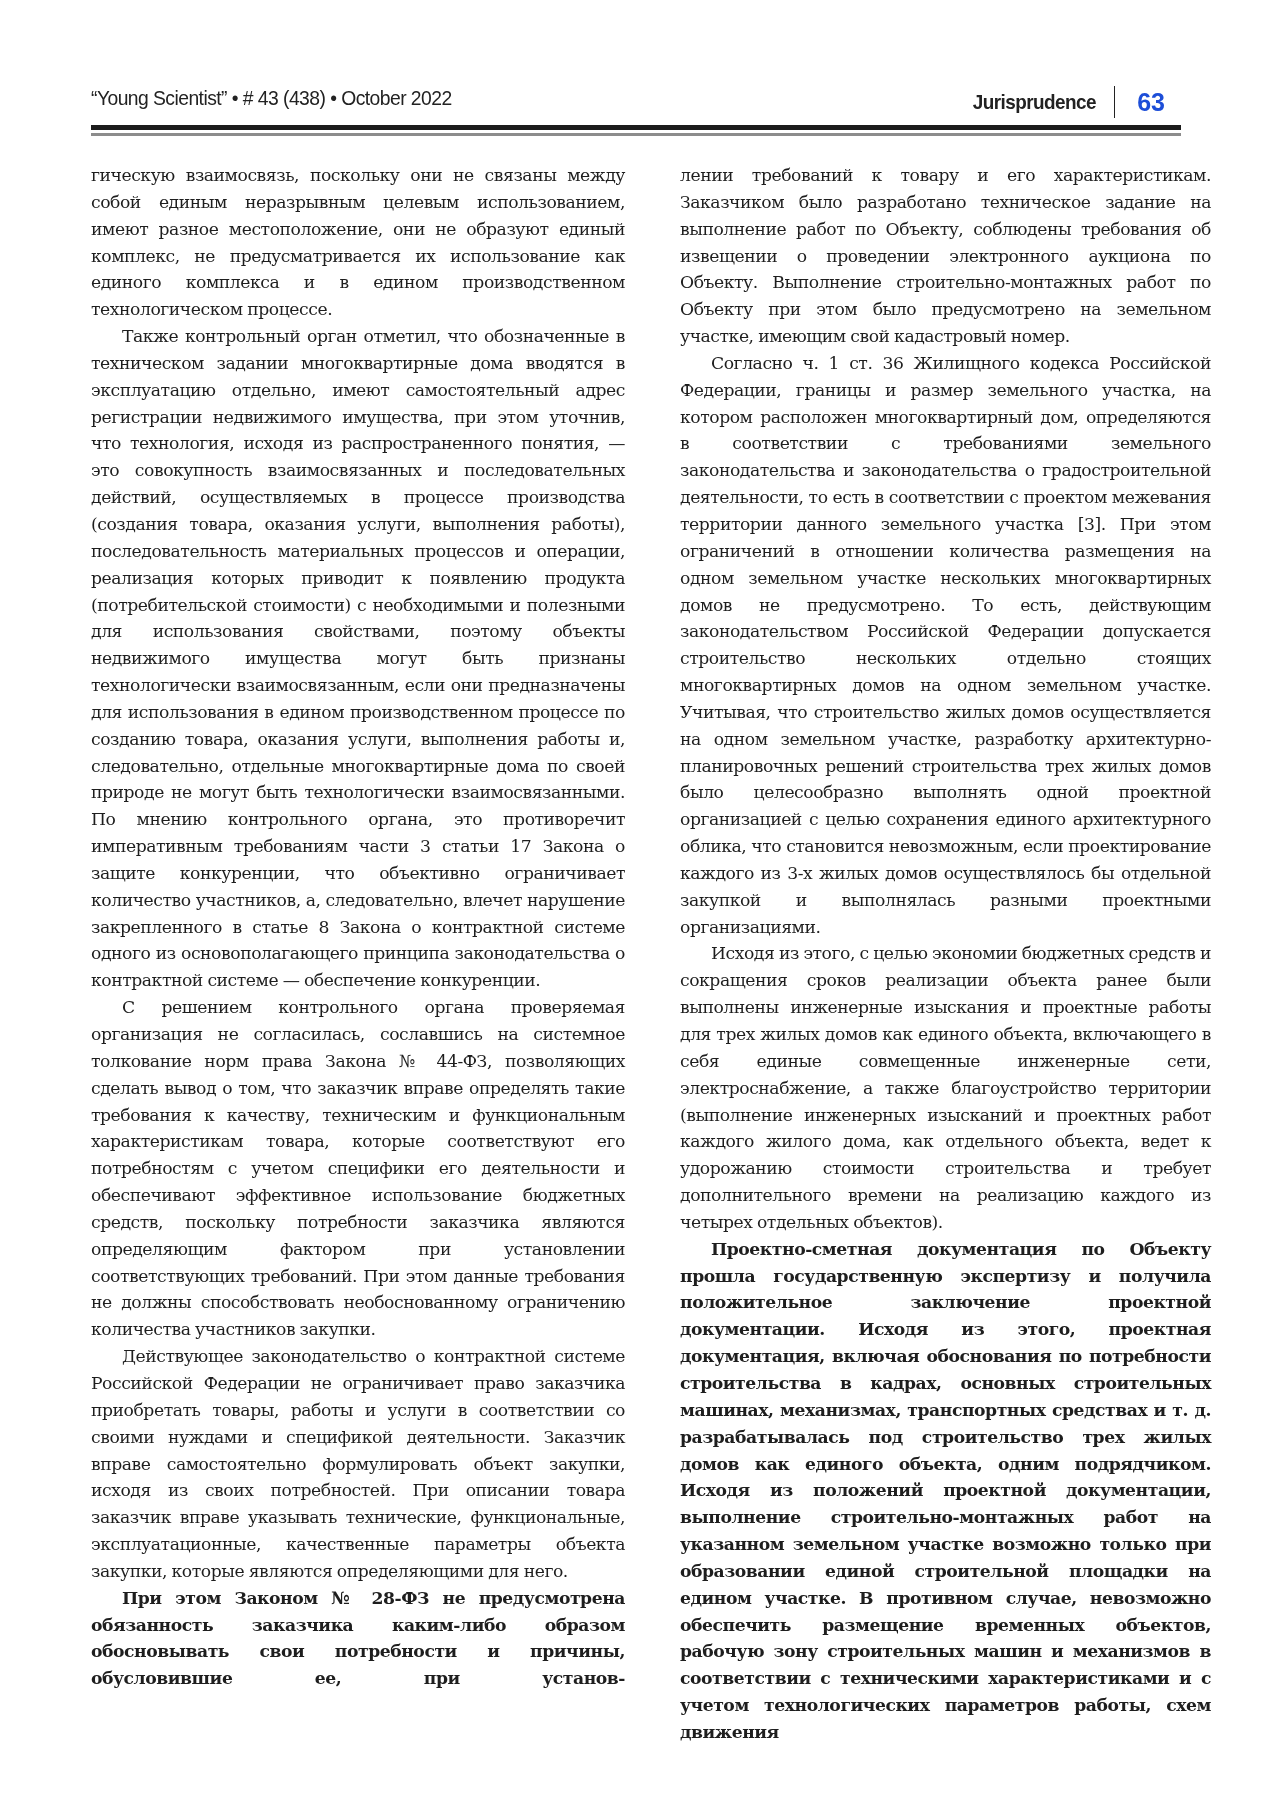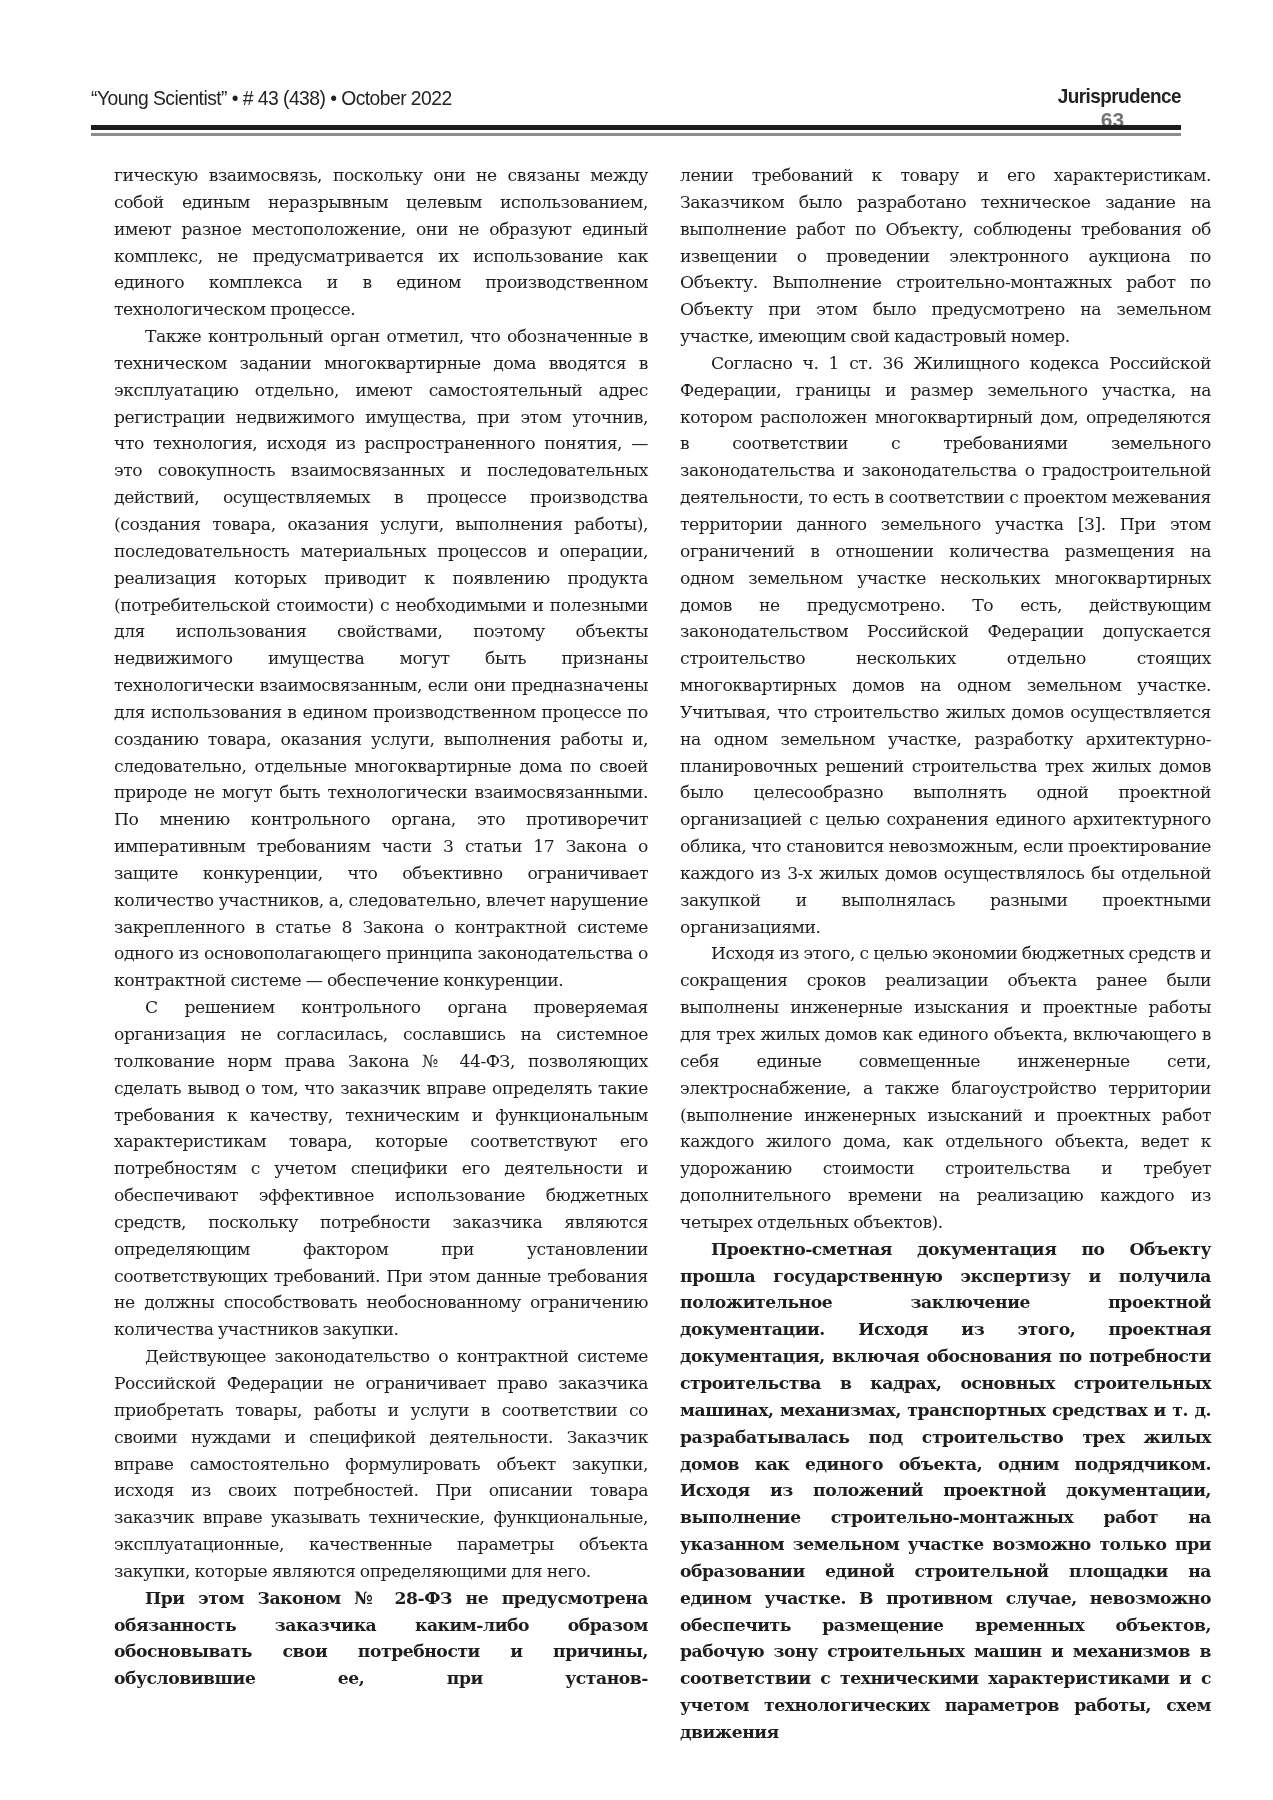--- a/index.html
+++ b/index.html
@@ -28,46 +28,45 @@
     top: 2px;
     font-size: 21px;
     letter-spacing: -0.6px;
     transform: scaleX(0.92);
     transform-origin: left center;
     white-space: nowrap;
     color: #222;
   }
   .rh-right {
     position: absolute;
-    right: 0;
+    right: 16px;
     top: 0;
     height: 36px;
     display: flex;
     align-items: center;
     white-space: nowrap;
-    flex-direction: column;
   }
   .rh-section {
     font-weight: bold;
     font-size: 21px;
     letter-spacing: -0.6px;
     transform: scaleX(0.9);
     transform-origin: right center;
     color: #222;
   }
   .rh-sep {
     width: 1px;
     height: 32px;
     background: #222;
     margin: 0 22px 0 18px;
   }
   .rh-page {
     font-weight: bold;
-    font-size: 21px;
-    color: #737373;
+    font-size: 25px;
+    color: #1d4ed8;
   }
   .rule-thick {
     position: absolute;
     left: 91px;
     top: 125px;
     width: 1090px;
     height: 5px;
     background: #1c1c1c;
   }
   .rule-thin {
@@ -85,21 +84,20 @@
     font-size: 17.2px;
     line-height: 26.85px;
     text-align: justify;
     color: #1e1e1e;
     letter-spacing: -0.45px;
     word-spacing: -0.5px;
   }
   .col-left {
     left: 91px;
     width: 534px;
-    margin-left: 23px;
   }
   .col-right {
     left: 680px;
     width: 531px;
   }
   .column p {
     margin: 0;
     text-indent: 0;
   }
   .column p.indent {

